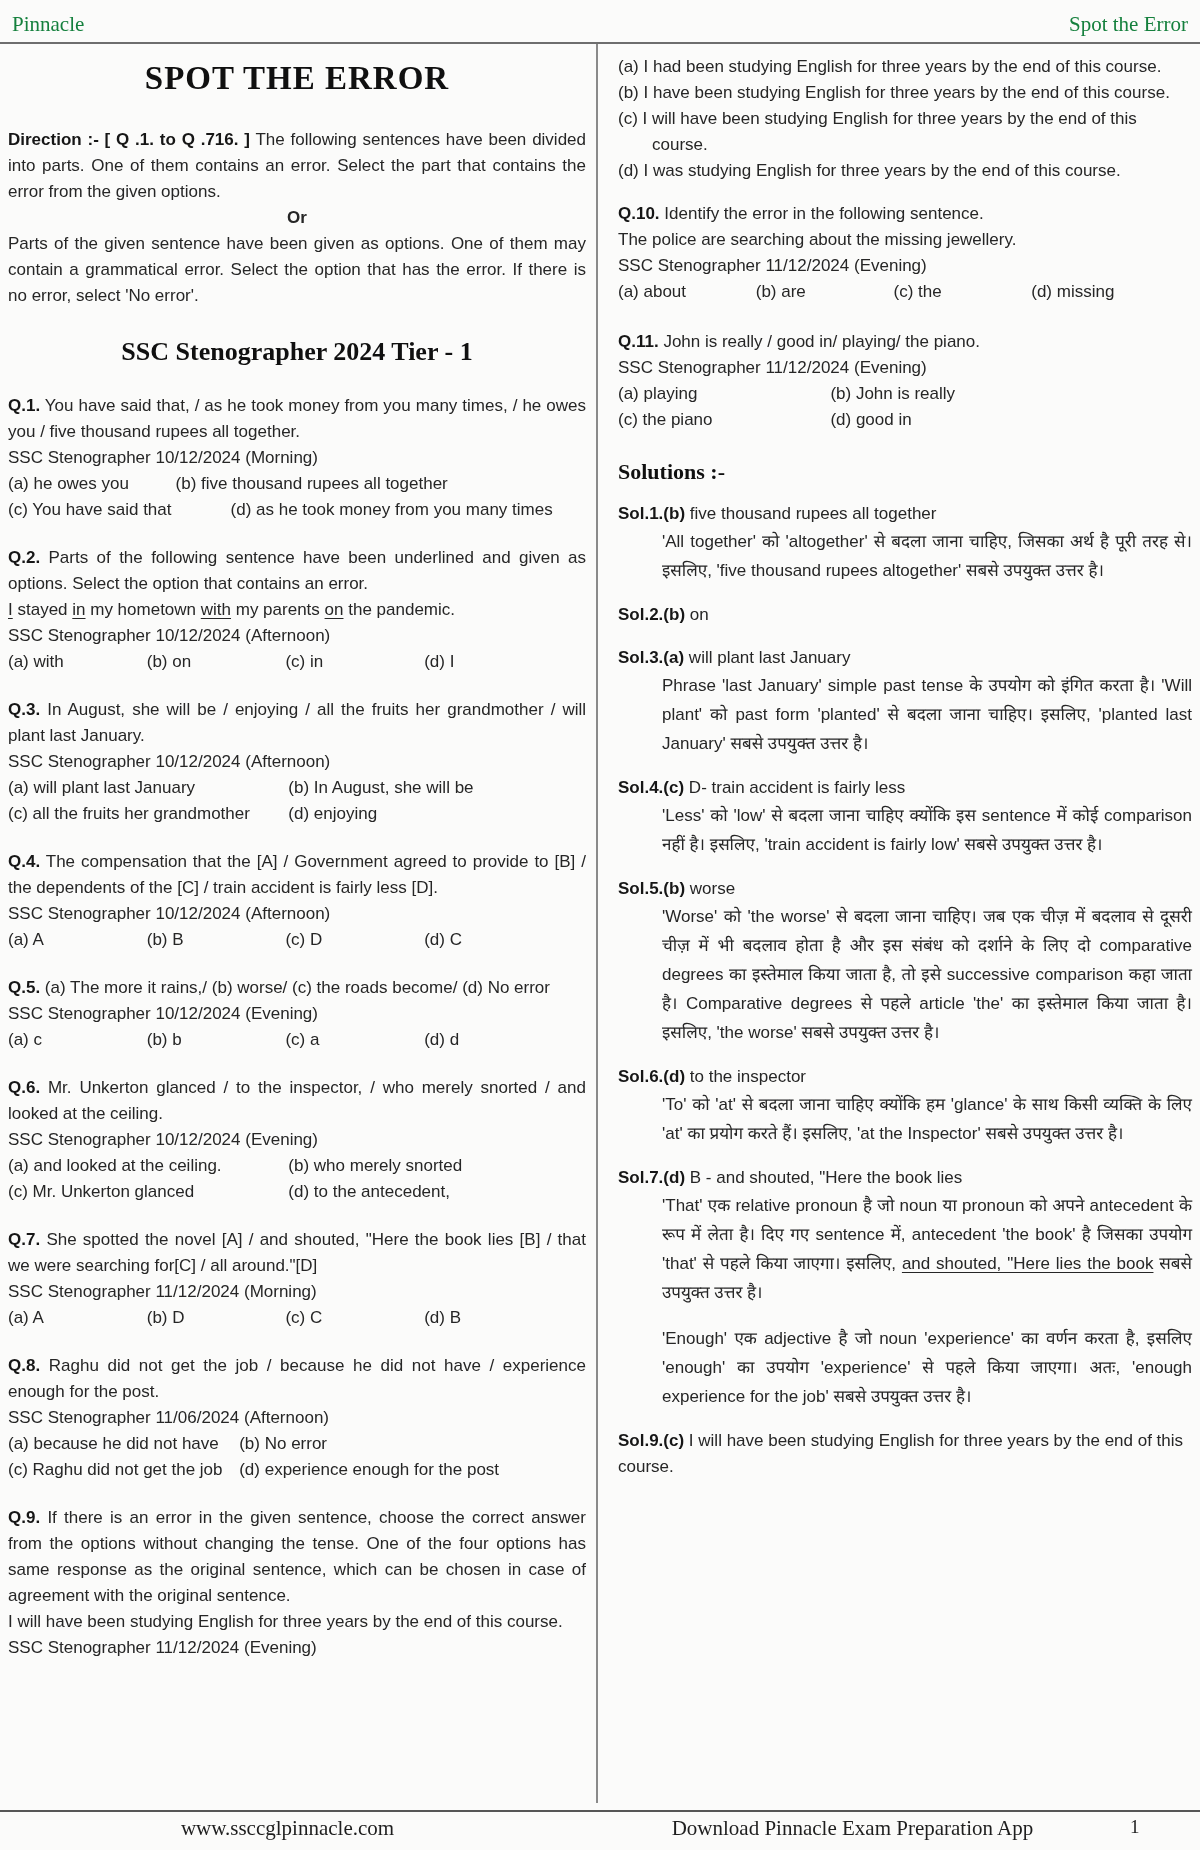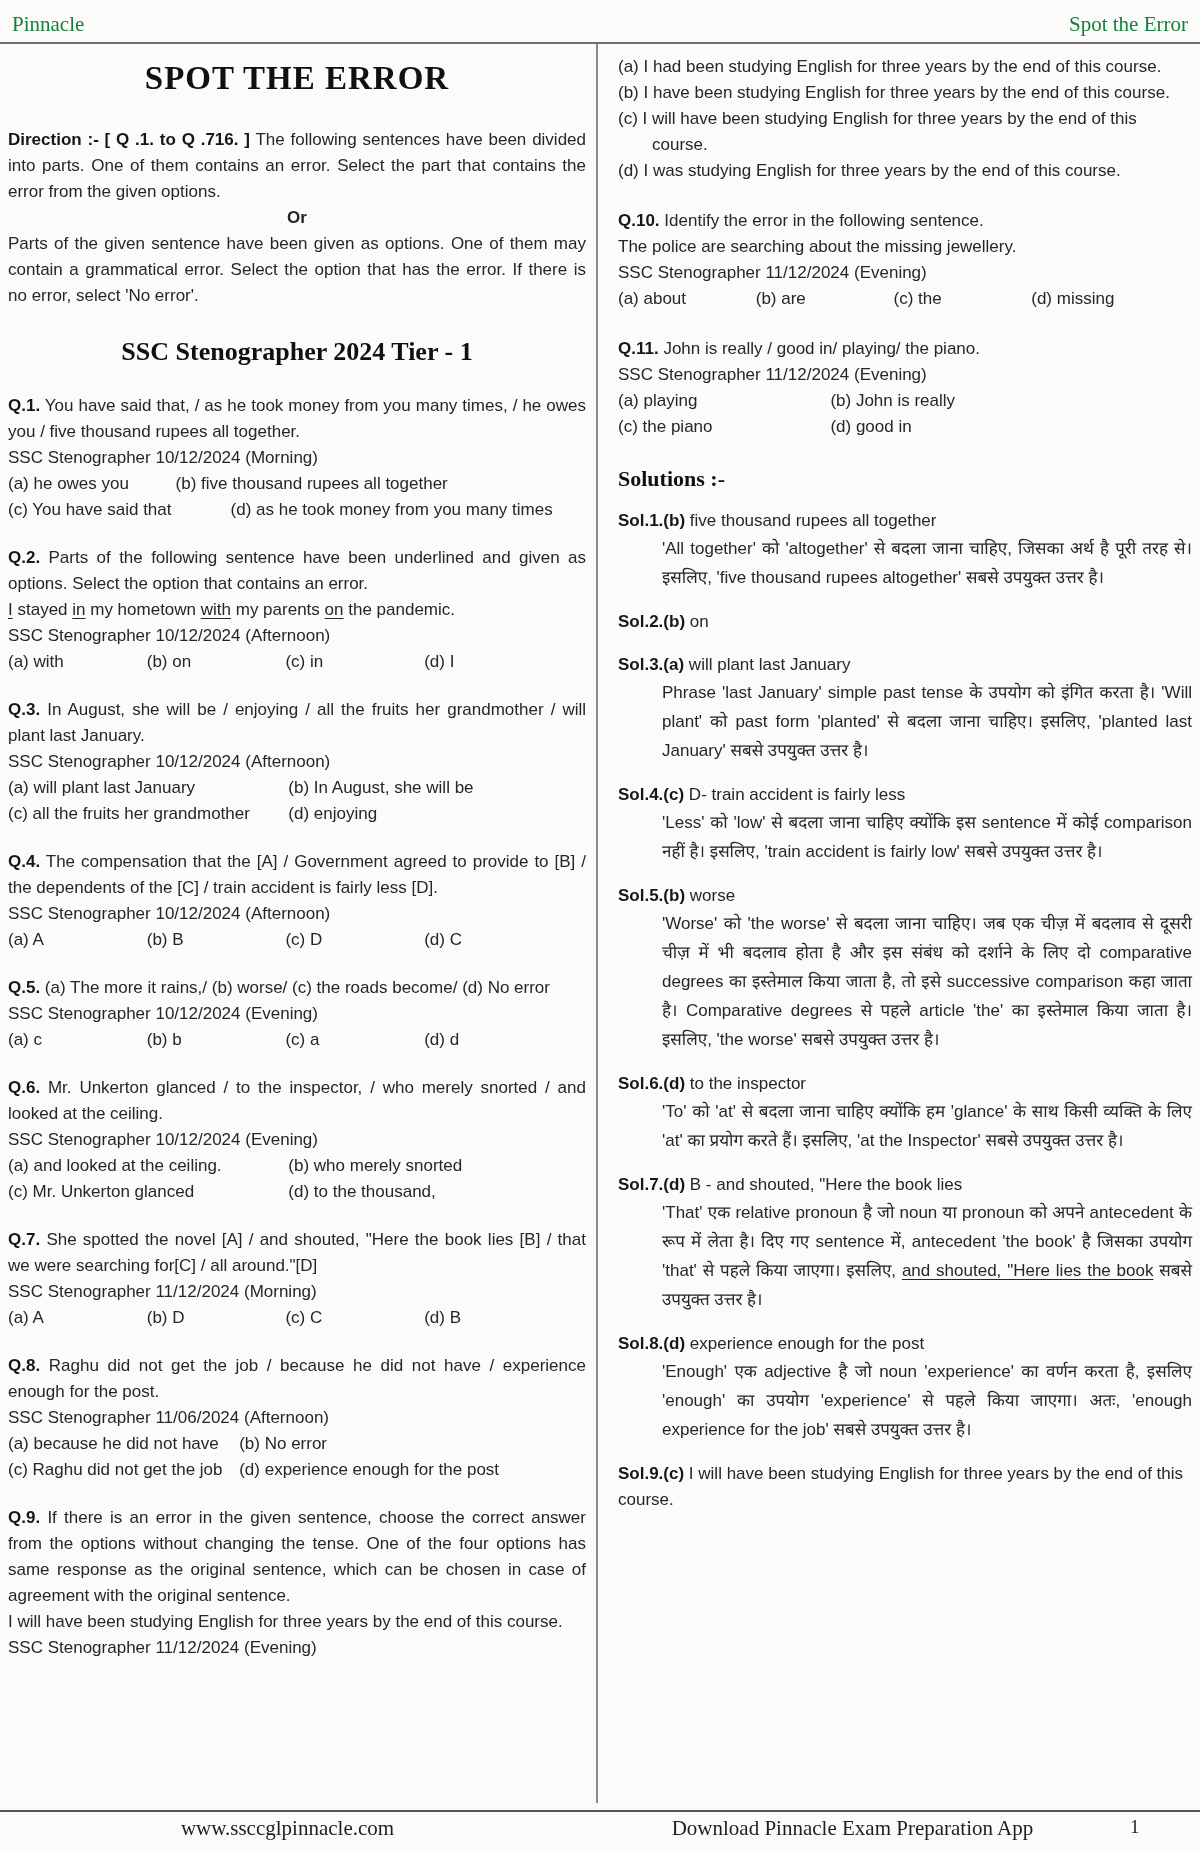--- a/index.html
+++ b/index.html
@@ -65,21 +65,21 @@
   .cw39 span:first-child{flex:0 0 38.5%;}
   .cw40 span:first-child{flex:0 0 40%;}
   .cw48 span:first-child{flex:0 0 48.5%;}
   .cw29 span:last-child,.cw37 span:last-child,.cw39 span:last-child,
   .cw40 span:last-child,.cw48 span:last-child{flex:1;}
   .u{text-decoration:underline;text-underline-offset:3px;}
   .hang{padding-left:34px;text-indent:-34px;line-height:26px;}
   .sol{margin-bottom:17px;}
   .sol-head{line-height:26px;}
   .sol-expl{text-align:justify;line-height:29px;margin-left:44px;}
-  .q9-opts{margin-bottom:24px;}
+  .q9-opts{margin-bottom:17px;}
   .rq{margin-bottom:24px;}
   
   .page-footer{
     position:absolute;left:0;right:0;bottom:0;
     border-top:2px solid #565656;
     display:flex;align-items:flex-start;
     font-family:"Liberation Serif", serif;
     font-size:21px;color:#1e1e1e;
     padding:4px 0 9px 0;background:#fbfbfa;
   }
@@ -171,21 +171,21 @@
 
     <div class="q">
       <p class="jt ln"><b class="qno">Q.6.</b> <span>Mr. Unkerton glanced / to the inspector, / who merely snorted / and looked at the ceiling.</span></p>
       <p class="ln">SSC Stenographer 10/12/2024 (Evening)</p>
       <div class="opt-row cw48">
         <span>(a) and looked at the ceiling.</span>
         <span>(b) who merely snorted</span>
       </div>
       <div class="opt-row cw48">
         <span>(c) Mr. Unkerton glanced</span>
-        <span>(d) to the thousand,</span>
+        <span>(d) to the antecedent,</span>
       </div>
     </div>
 
     <div class="q">
       <p class="jt ln"><b class="qno">Q.7.</b> <span>She spotted the novel [A] / and shouted, "Here the book lies [B] / that we were searching for[C] / all around."[D]</span></p>
       <p class="ln">SSC Stenographer 11/12/2024 (Morning)</p>
       <div class="opt-row r4">
         <span>(a) A</span>
         <span>(b) D</span>
         <span>(c) C</span>
@@ -280,21 +280,20 @@
       <p class="sol-head"><b class="qno">Sol.6.(d)</b><span> to the inspector</span></p>
       <p class="sol-expl">'To' को 'at' से बदला जाना चाहिए क्योंकि हम 'glance' के साथ किसी व्यक्ति के लिए 'at' का प्रयोग करते हैं। इसलिए, 'at the Inspector' सबसे उपयुक्त उत्तर है।</p>
     </div>
 
     <div class="sol">
       <p class="sol-head"><b class="qno">Sol.7.(d)</b><span> B - and shouted, "Here the book lies</span></p>
       <p class="sol-expl"><span>'That' एक relative pronoun है जो noun या pronoun को अपने antecedent के रूप में लेता है। दिए गए sentence में, antecedent 'the book' है जिसका उपयोग 'that' से पहले किया जाएगा। इसलिए, </span><span class="u">and shouted, "Here lies the book</span><span> सबसे उपयुक्त उत्तर है।</span></p>
     </div>
 
     <div class="sol">
-      <p class="sol-head"><b class="qno">Sol.8.(d)</b><span> experience enough for the post</span></p>
       <p class="sol-expl">'Enough' एक adjective है जो noun 'experience' का वर्णन करता है, इसलिए 'enough' का उपयोग 'experience' से पहले किया जाएगा। अतः, 'enough experience for the job' सबसे उपयुक्त उत्तर है।</p>
     </div>
 
     <div class="sol">
       <p class="sol-head"><b class="qno">Sol.9.(c)</b><span> I will have been studying English for three years by the end of this course.</span></p>
     </div>
 
   </div>
 </div>
 

